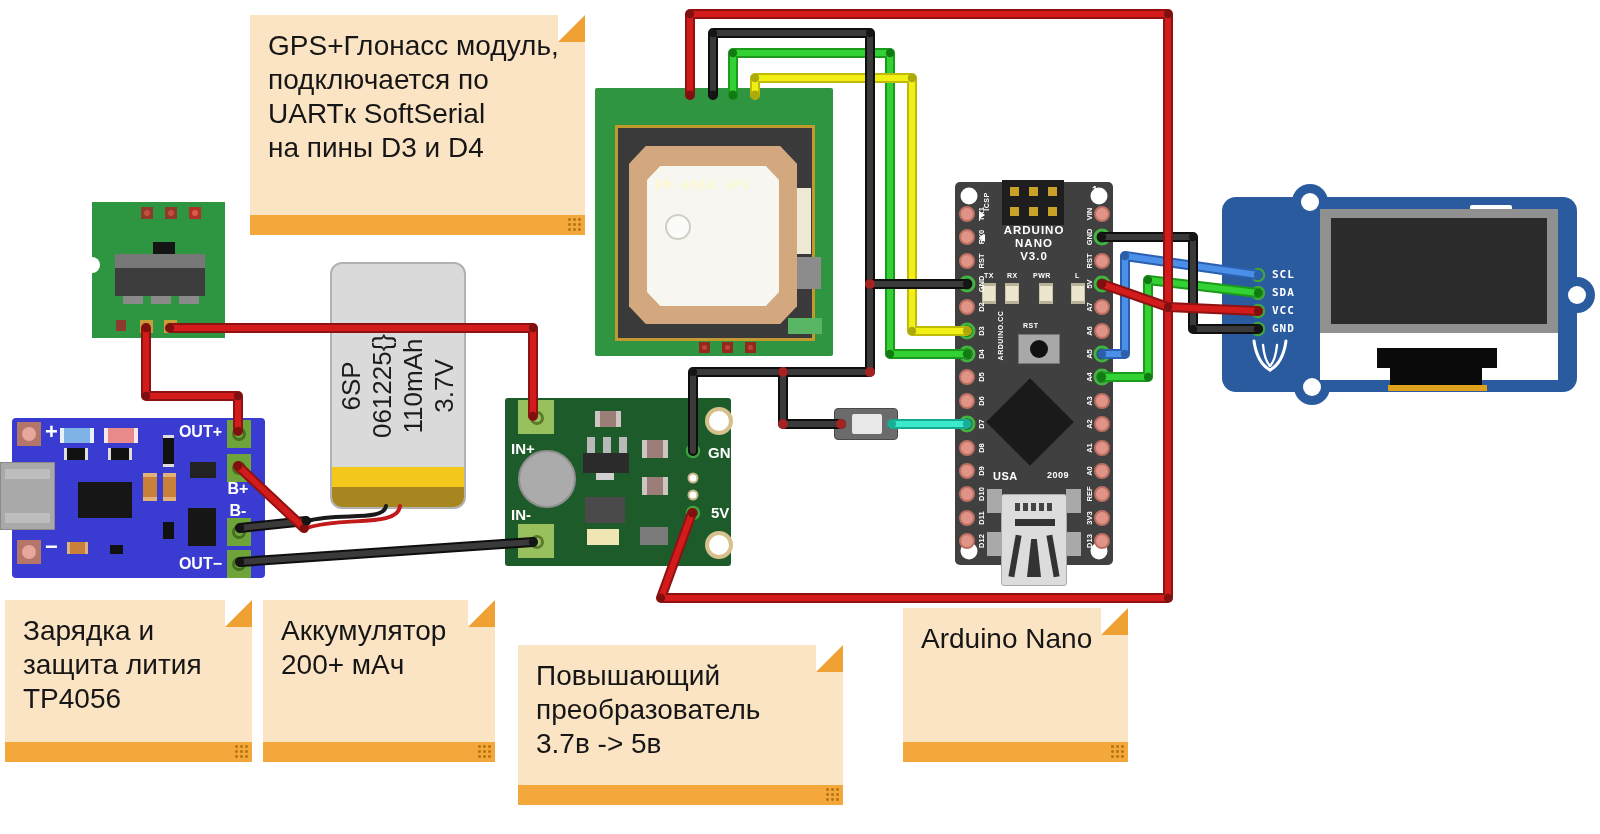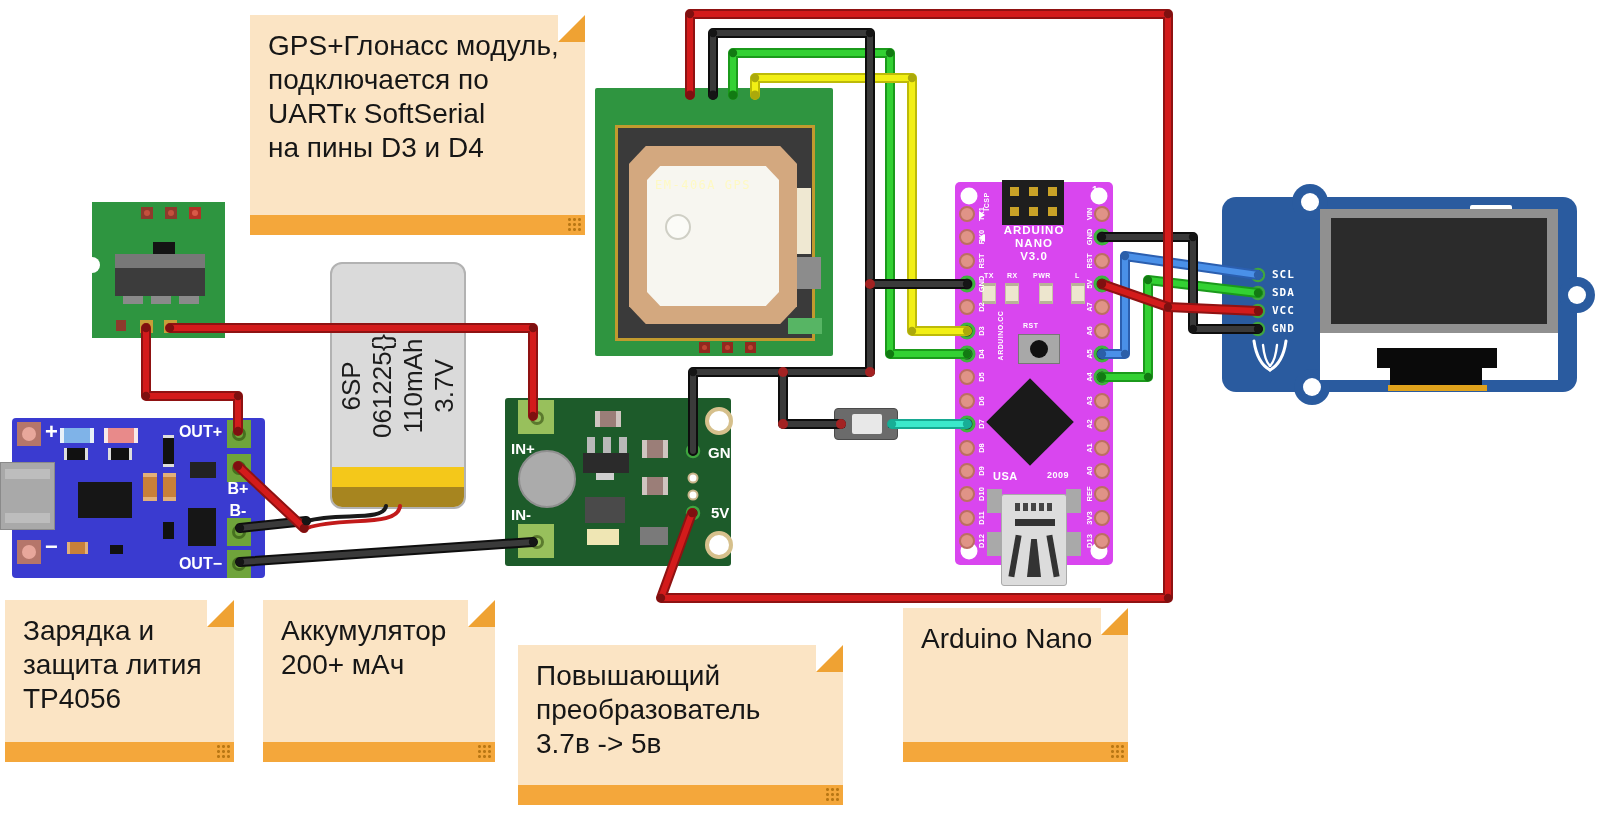--- a/index.html
+++ b/index.html
@@ -28,21 +28,21 @@
   .bat .bandy{position:absolute;left:0;right:0;top:203px;height:20px;background:#F4C81A;}
   .bat .bandg{position:absolute;left:0;right:0;top:223px;height:20px;background:#A7851F;border-radius:0 0 10px 10px;}
   .bat .blabel{position:absolute;inset:0;display:flex;align-items:center;justify-content:center;}
   .bat .blabel span{transform:rotate(-90deg);white-space:pre-line;font-size:26px;line-height:31px;color:#1c1c1c;text-align:center;}
   
   .boost{left:505px;top:398px;width:226px;height:168px;background:#1D5B2A;border-radius:3px;}
   
   .gps{left:595px;top:88px;width:238px;height:268px;background:#2F9540;border-radius:2px;}
   .oct{clip-path:polygon(10% 0,90% 0,100% 10%,100% 90%,90% 100%,10% 100%,0 90%,0 10%);}
   
-  .nano{left:955px;top:182px;width:158px;height:383px;background:#d946ef;border-radius:5px;}
+  .nano{left:955px;top:182px;width:158px;height:383px;background:#404040;border-radius:5px;}
   .tiny{position:absolute;color:#fff;font-weight:bold;font-size:7px;letter-spacing:.5px;}
   .led{position:absolute;width:14px;height:21px;background:#EDE6CE;border:1px solid #C9C2A8;border-top:3px solid #B9B298;border-bottom:3px solid #B9B298;box-sizing:border-box;}
   
   .oled{left:1222px;top:197px;width:355px;height:195px;background:#2A5B9F;border-radius:14px;}
   .bump{position:absolute;width:36px;height:36px;border-radius:50%;background:#2A5B9F;}
   .screen{left:1320px;top:209px;width:238px;height:171px;background:#ffffff;}
   .mono{font-family:"DejaVu Sans Mono",monospace;}
   svg.wires{position:absolute;left:0;top:0;z-index:30;}
   .wo{fill:none;stroke-width:10;stroke-linecap:round;stroke-linejoin:round;}
   .wi{fill:none;stroke-width:6;stroke-linecap:round;stroke-linejoin:round;}
@@ -56,21 +56,21 @@
   <div class="note" style="left:250px;top:15px;width:335px;height:220px;">
     <div class="corner"></div>
     <div class="fold"></div>
     <div class="txt" style="font-size:28px;">GPS+Глонасс модуль,
 подключается по
 UARTк SoftSerial
 на пины D3 и D4</div>
     <div class="bar"></div>
     <div class="dots"></div>
   </div>
-  <div class="note" style="left:5px;top:600px;width:229px;height:162px;">
+  <div class="note" style="left:5px;top:600px;width:247px;height:162px;">
     <div class="corner"></div>
       <div class="fold"></div>
     <div class="txt">Зарядка и
 защита лития
 TP4056</div>
     <div class="bar"></div>
       <div class="dots"></div>
   </div>
   <div class="note" style="left:263px;top:600px;width:232px;height:162px;">
     <div class="corner"></div>

